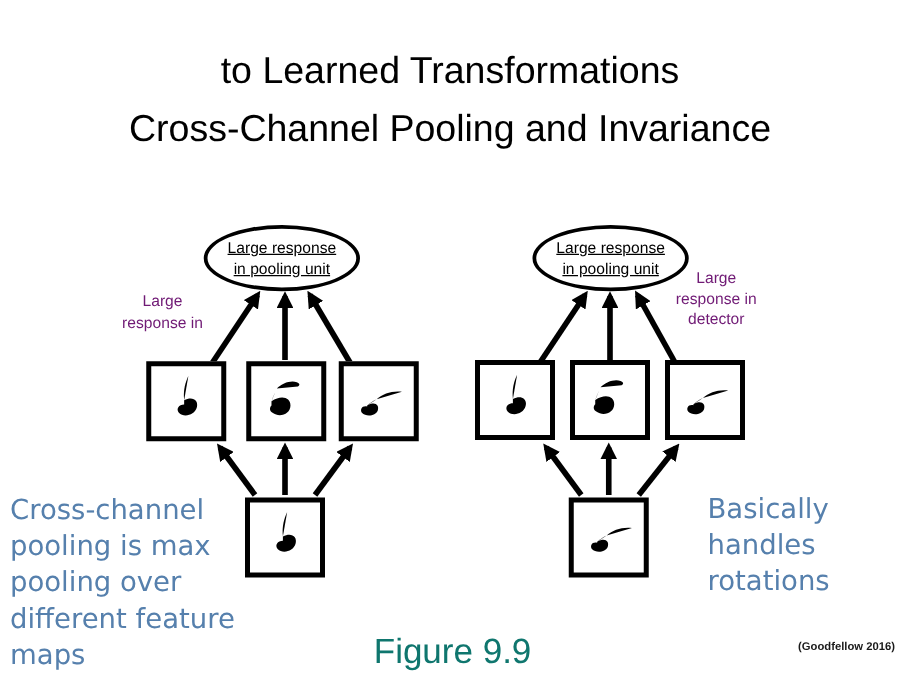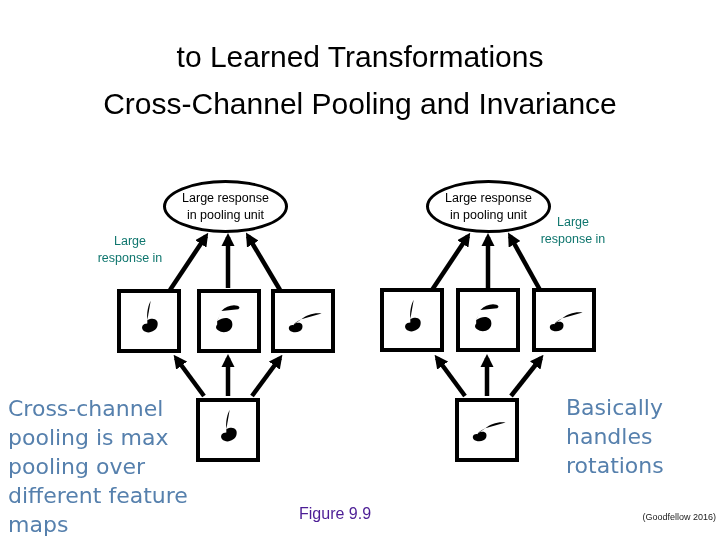--- a/index.html
+++ b/index.html
@@ -11,28 +11,28 @@
   .title-block{
     position:absolute;top:33px;left:0;right:0;
     text-align:center;font-size:30px;line-height:47px;color:#000;
   }
   
   .arrows{position:absolute;left:0;top:0;width:720px;height:540px;}
   
   .pool-ellipse{
     position:absolute;width:125px;height:53px;border:3px solid #000;border-radius:50%;
     box-sizing:border-box;display:flex;flex-direction:column;align-items:center;justify-content:center;
-    font-size:12.5px;line-height:16.5px;text-align:center;background:#fff;
+    font-size:12.5px;line-height:16.5px;text-align:center;background:#fff;text-decoration:underline;
   }
   .pool-ellipse.left{left:163px;top:180px;}
   .pool-ellipse.right{left:426px;top:180px;}
   
   .detector-label{
     position:absolute;width:110px;text-align:center;
-    font-size:12.5px;line-height:16.5px;color:#0f766e;
+    font-size:12.5px;line-height:16.5px;color:#701a75;
   }
   .detector-label.left{left:75px;top:233px;}
   .detector-label.right{left:518px;top:214px;}
   
   .fbox{
     position:absolute;width:64px;height:64px;box-sizing:border-box;
     border:4px solid #000;background:#fff;display:flex;align-items:center;justify-content:center;
   }
   .fbox svg{width:54px;height:54px;}
   .bx-l1{left:117px;top:289px;} .bx-l2{left:197px;top:289px;} .bx-l3{left:271px;top:289px;}
@@ -40,22 +40,22 @@
   .bx-r1{left:380px;top:288px;} .bx-r2{left:456px;top:288px;} .bx-r3{left:532px;top:288px;}
   .bx-rin{left:455px;top:398px;}
   
   .note{
     position:absolute;color:#5680AD;font-size:22px;line-height:29px;
     font-family:"DejaVu Sans","Liberation Sans",sans-serif;
   }
   .note.left{left:8px;top:394px;width:186px;}
   .note.right{left:566px;top:393px;width:134px;}
   
-  .figure-caption{position:absolute;left:299px;top:505px;font-size:16px;color:#4c1d95;}
-  .credit{position:absolute;right:4px;top:512px;font-size:9px;font-weight:400;color:#1a1a1a;
+  .figure-caption{position:absolute;left:299px;top:505px;font-size:28px;color:#0f766e;}
+  .credit{position:absolute;right:4px;top:512px;font-size:9px;font-weight:700;color:#1a1a1a;
           font-family:"Liberation Sans",sans-serif;}
 </style>
 </head>
 <body>
 
 <div class="slide">
 
   <div class="title-block">
     <div>to Learned Transformations</div>
     <div>Cross-Channel Pooling and Invariance</div>
@@ -132,20 +132,21 @@
       </svg>
   </div>
 
   <div class="pool-ellipse right">
     <div>Large response</div>
     <div>in pooling unit</div>
   </div>
   <div class="detector-label right">
     <div>Large</div>
     <div>response in</div>
+    <div>detector</div>
   </div>
 
   <div class="fbox bx-r1">
     <svg viewBox="0 0 64 64">
         <use href="#g-left"></use>
       </svg>
   </div>
   <div class="fbox bx-r2">
     <svg viewBox="0 0 64 64">
         <use href="#g-up"></use>

